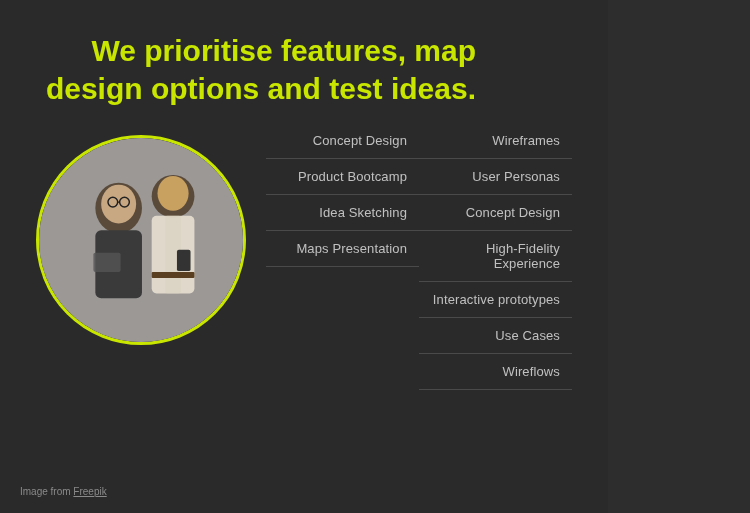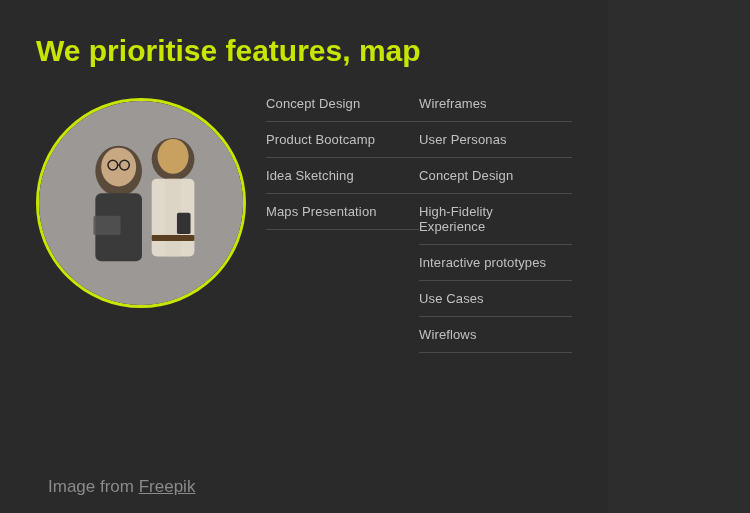--- a/index.html
+++ b/index.html
@@ -13,20 +13,21 @@
     }
 
     .page-container {
       width: 608px;
       height: 513px;
       background-color: #2a2a2a;
       position: relative;
       display: flex;
       flex-direction: column;
       padding: 32px 36px 20px 36px;
+      text-align: right;
     }
 
     .headline {
       color: #c8e600;
       font-size: 30px;
       font-weight: 700;
       line-height: 1.25;
       max-width: 440px;
       margin-bottom: 20px;
     }
@@ -93,37 +94,38 @@
       cursor: default;
     }
 
     .list-item:first-child {
       padding-top: 6px;
     }
 
     .image-credit {
       position: absolute;
       bottom: 16px;
-      left: 48px;
+      left: 20px;
       color: #8a8a8a;
-      font-size: 17px;
+      font-size: 10px;
     }
 
     .image-credit a {
       color: #8a8a8a;
       text-decoration: underline;
     }
   </style>
 </head>
 <body>
 
 <div class="page-container">
 
   <h1 class="headline">
     <span>We prioritise features, map</span><br>
+    <span>design options and test ideas.</span>
   </h1>
 
   <div class="content-row">
 
     <div class="circle-image-wrapper">
       <div class="circle-image-inner">
 
         <svg class="people-svg" viewBox="0 0 210 210" xmlns="http://www.w3.org/2000/svg">
           <rect width="210" height="210" fill="#7a7a7a"></rect>
 

